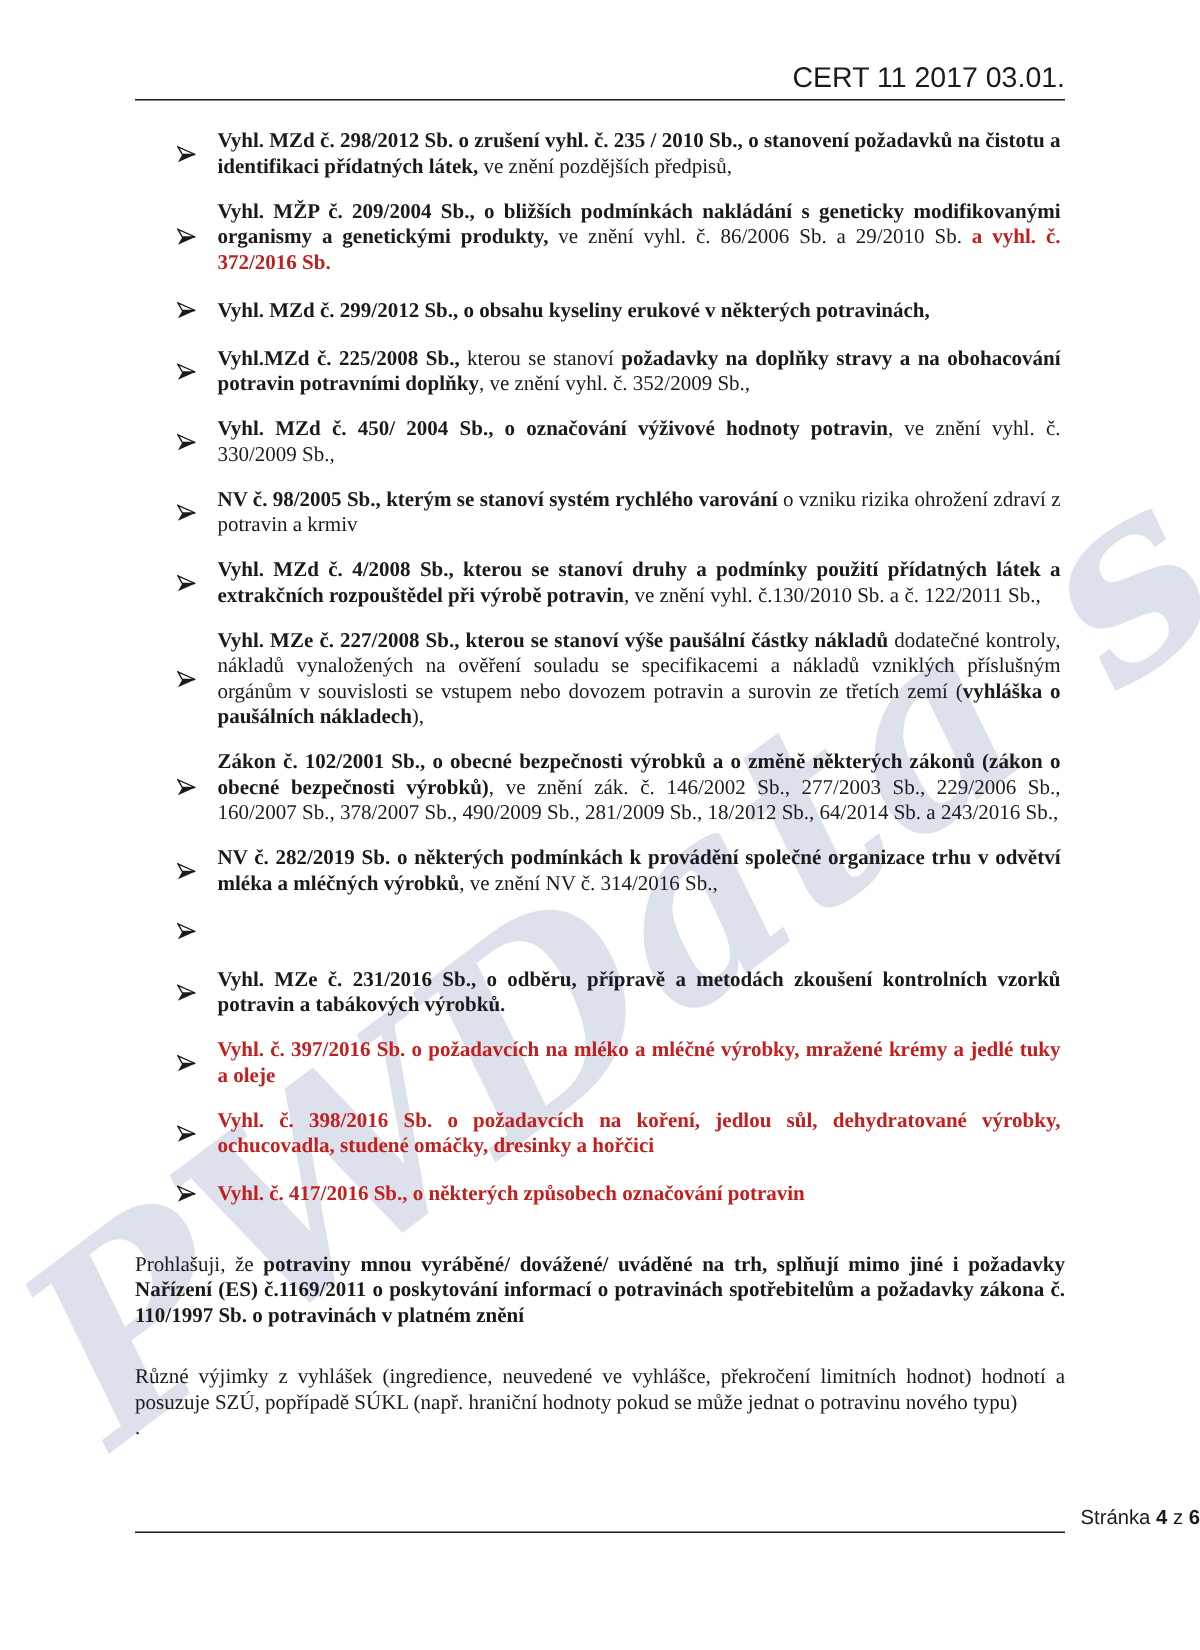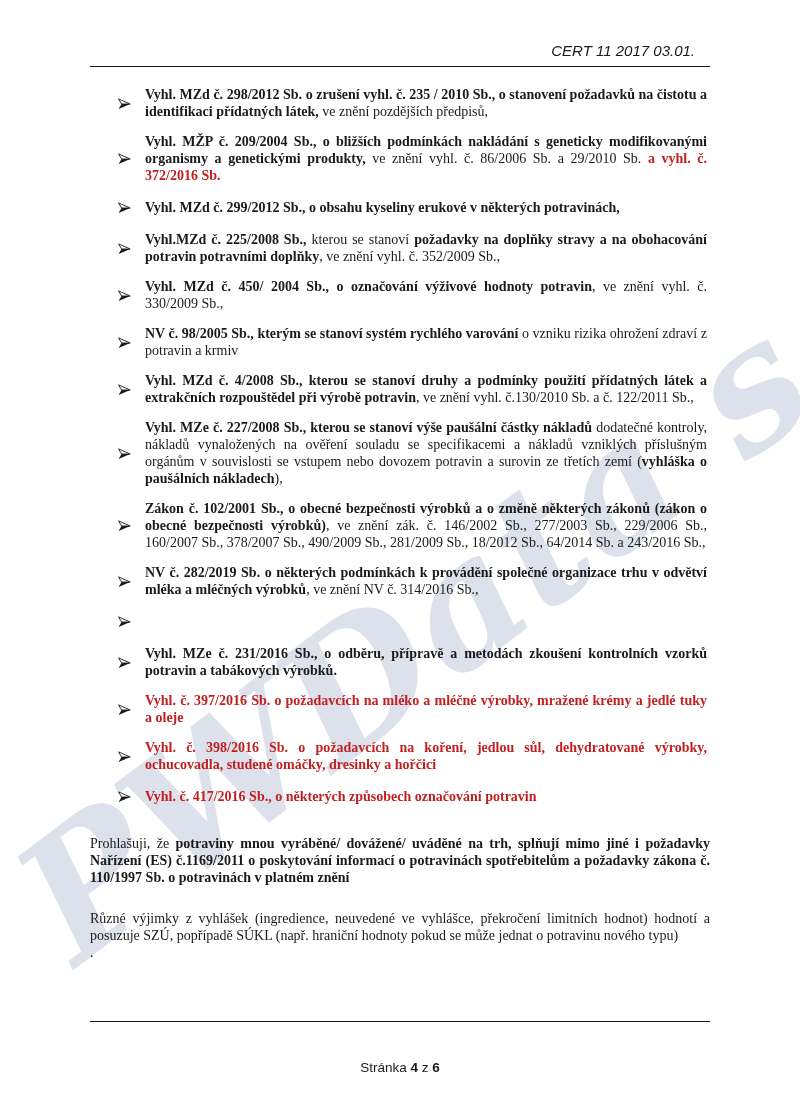--- a/index.html
+++ b/index.html
@@ -22,24 +22,23 @@
     font-size: 170px;
     letter-spacing: 2px;
     white-space: nowrap;
     color: var(--wm-color, #b4bdd6);
     opacity: 0.45;
     z-index: 0;
     user-select: none;
   }
   .header-code {
     position: absolute;
-    top: 42px; right: 105px;
+    top: 42px; right: 90px;
     font-family: "Liberation Sans", sans-serif;
-    font-style: italic;
-    font-size: 15px;
+    font-size: 19px;
     z-index: 1;
   }
   .rule {
     position: absolute;
     left: 90px; right: 90px;
     border-top: 1.6px solid #1a1a1a;
     z-index: 1;
   }
   .rule.header-rule { top: 66px; }
   .rule.footer-rule { top: 1021px; }
@@ -70,22 +69,22 @@
     text-align: justify;
   }
   .seg-n { font-weight: normal; color: inherit; }
   .seg-b { font-weight: bold; color: inherit; }
   .seg-rb { font-weight: bold; color: var(--red, #c21f1f); }
   .declarations { margin-top: 28px; }
   .para { margin: 0; }
   .para.gap { margin-top: 24px; }
   .footer-text {
     position: absolute;
-    top: 1060px; left: 0; right: 0;
-    text-align: center;
+    top: 1004px; left: 0; right: 0;
+    text-align: right;
     font-family: "Liberation Sans", sans-serif;
     font-size: 13.5px;
     z-index: 1;
   }
   .footer-text .pg { font-weight: bold; }
 </style>
 </head>
 <body style="--red: #c21f1f; --wm-color: #b4bdd6; color: rgb(26, 26, 26);">
 
 <div class="watermark">PWData s.r.o.</div>

